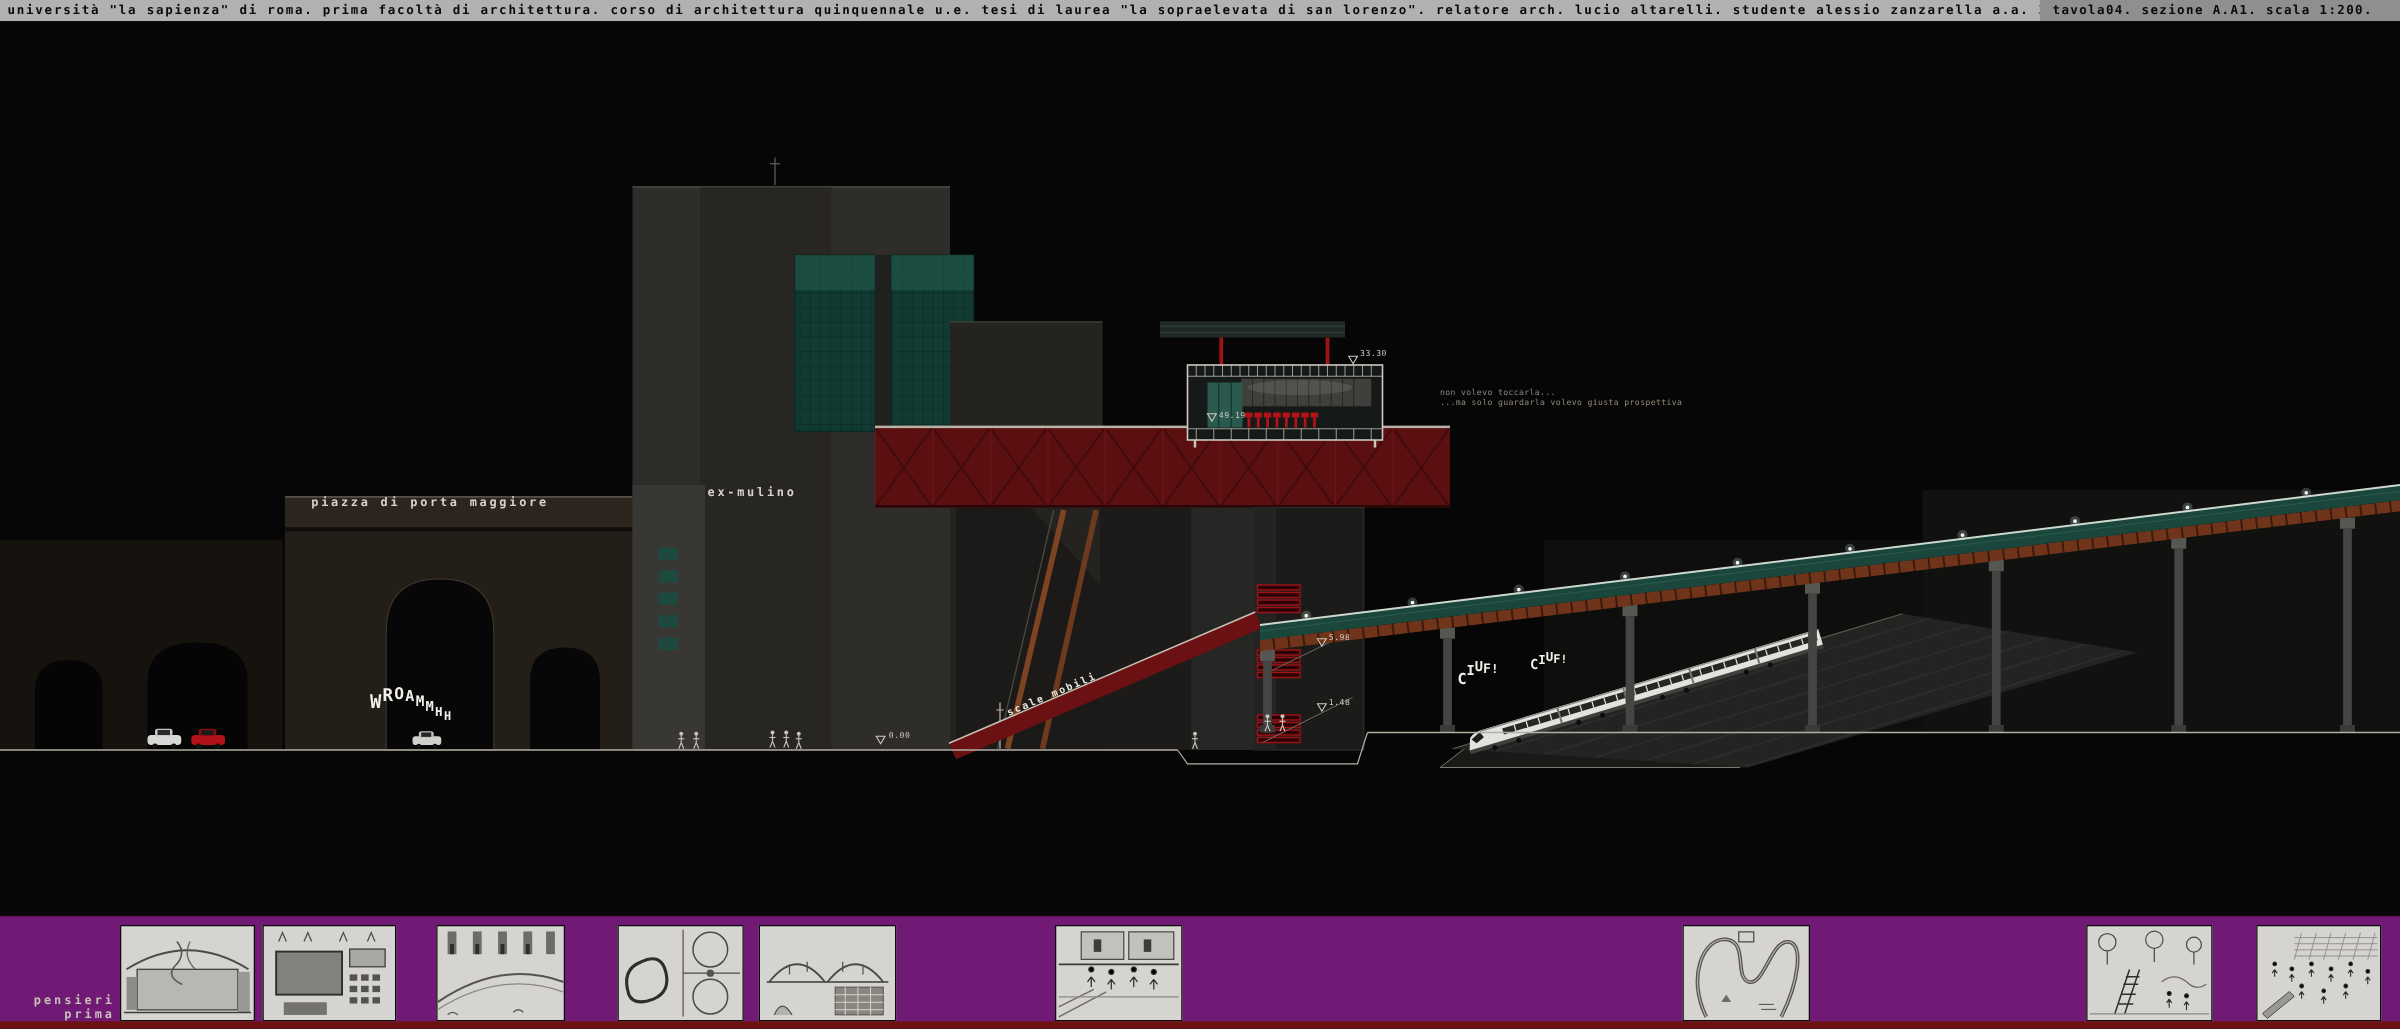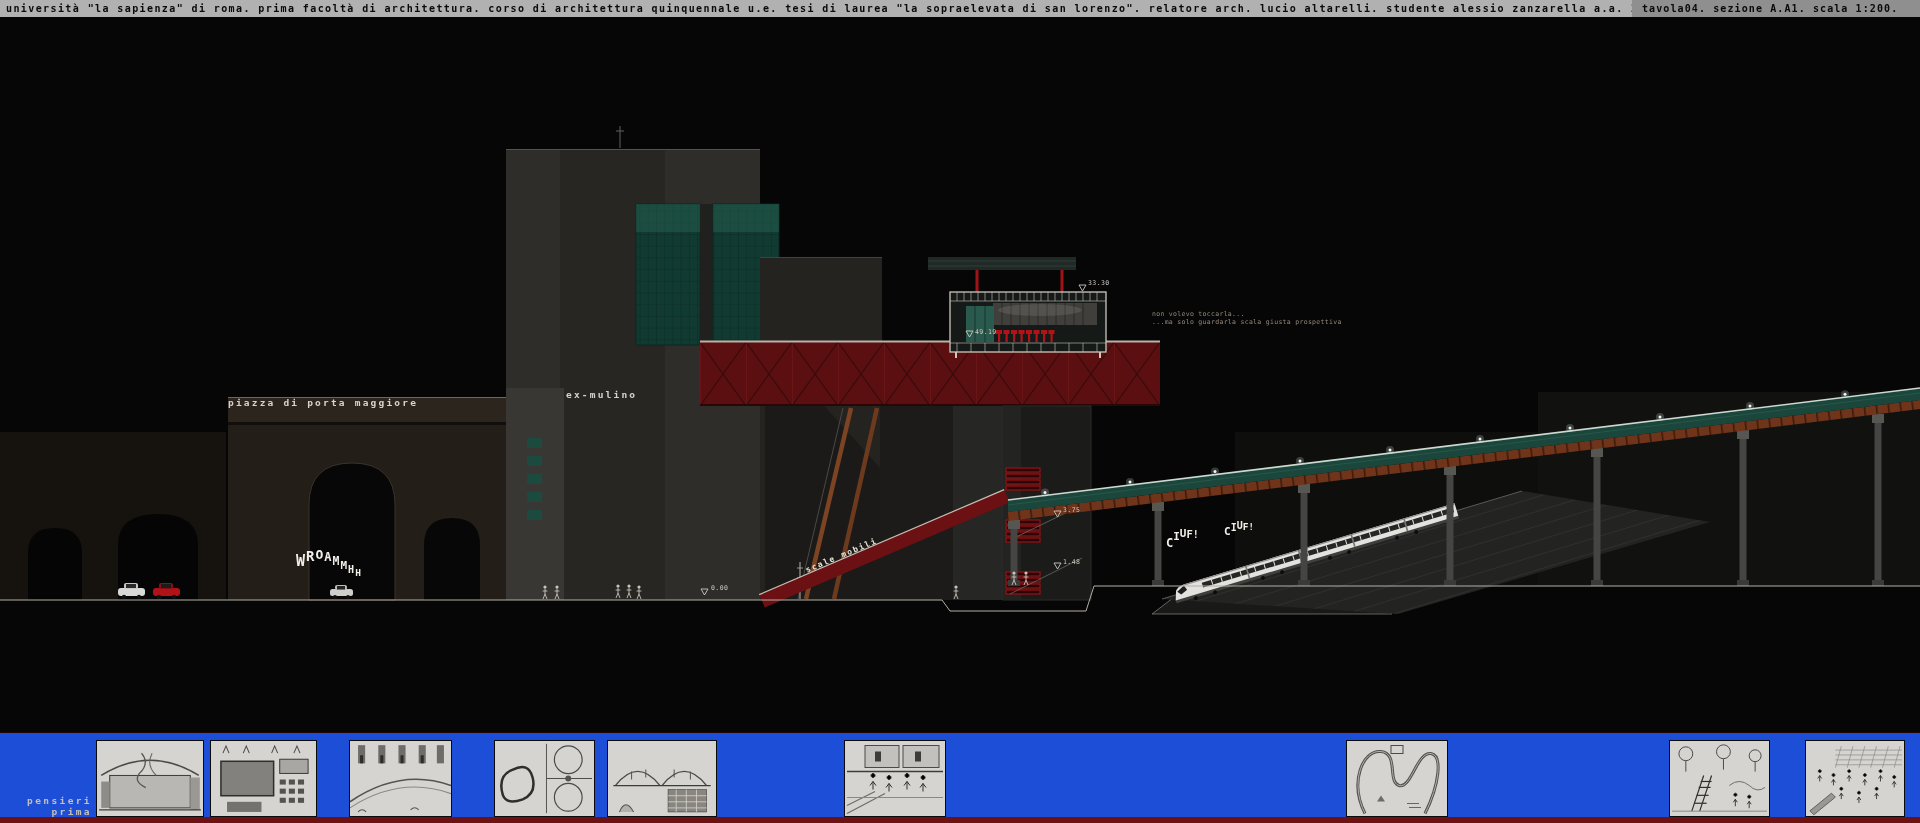--- a/index.html
+++ b/index.html
@@ -39,21 +39,21 @@
   .ciuf1 span:nth-child(4){font-size:10.5px;transform:translateY(-3px)}
   .ciuf1 span:nth-child(5){font-size:10px;transform:translateY(-3px)}
   .ciuf2 span:nth-child(1){font-size:11px;transform:translateY(4px)}
   .ciuf2 span:nth-child(2){font-size:10px;transform:translateY(0px)}
   .ciuf2 span:nth-child(3){font-size:10px;transform:translateY(-2px)}
   .ciuf2 span:nth-child(4){font-size:9.5px;transform:translateY(-1px)}
   .ciuf2 span:nth-child(5){font-size:9px;transform:translateY(-1px)}
   .scalemobili{position:absolute;left:806px;top:566px;transform:rotate(-23deg);transform-origin:0 50%;
        color:#ece6dc;font-size:8px;font-weight:bold;letter-spacing:1.6px;z-index:4;white-space:nowrap;}
   
-  .footer{position:absolute;left:0;top:732px;width:1920px;height:91px;background:#1d4ed8;
+  .footer{position:absolute;left:0;top:732px;width:1920px;height:91px;background:#701a75;
           border-top:1px solid #1e0505;box-sizing:border-box;z-index:3;}
   .footer-line{position:absolute;left:0;top:84px;width:1920px;height:7px;background:#6d1212;}
   .caption{position:absolute;left:18px;top:62px;width:74px;text-align:right;color:#c6c0b7;
            font-size:9.5px;font-weight:bold;letter-spacing:2.4px;line-height:11px;}
   .thumb{position:absolute;top:7px;height:77px;background:#d6d4d0;border:1px solid #0a0a0a;
          box-sizing:border-box;overflow:hidden;}
   .thumb svg{display:block;width:100%;height:100%;}
 </style>
 </head>
 <body>
@@ -430,34 +430,34 @@
 
     <g stroke="#cfc9c0" stroke-width="0.9" fill="none">
       <polygon points="701,589 708,589 704.5,595"></polygon>
       <polygon points="1079,285 1086,285 1082.5,291"></polygon>
       <polygon points="966,331 973,331 969.5,337"></polygon>
       <polygon points="1054,511 1061,511 1057.5,517"></polygon>
       <polygon points="1054,563 1061,563 1057.5,569"></polygon>
     </g>
   </svg>
 
-  <div class="lbl" style="left:228px;top:397px">piazza di porta maggiore</div>
+  <div class="lbl" style="left:249px;top:397px">piazza di porta maggiore</div>
   <div class="lbl" style="left:566px;top:389px">ex-mulino</div>
   <div class="scalemobili">scale mobili</div>
   <div class="sound wroamm" style="left:296px;top:549px"><span>W</span><span>R</span><span>O</span><span>A</span><span>M</span><span>M</span><span>H</span><span>H</span></div>
   <div class="sound ciuf1" style="left:1166px;top:526px"><span>C</span><span>I</span><span>U</span><span>F</span><span>!</span></div>
   <div class="sound ciuf2" style="left:1224px;top:516px"><span>C</span><span>I</span><span>U</span><span>F</span><span>!</span></div>
   <div class="quote">
     <div>non volevo toccarla...</div>
-    <div>...ma solo guardarla scala giusta prospettiva</div>
+    <div>...ma solo guardarla volevo giusta prospettiva</div>
   </div>
   <div class="mk" style="left:711px;top:584px">0.00</div>
   <div class="mk" style="left:1088px;top:279px">33.30</div>
   <div class="mk" style="left:975px;top:328px">49.19</div>
-  <div class="mk" style="left:1063px;top:506px">3.75</div>
+  <div class="mk" style="left:1063px;top:506px">5.98</div>
   <div class="mk" style="left:1063px;top:558px">1.48</div>
 
   <div class="footer">
     <div class="caption">
       <div>pensieri</div>
       <div>prima</div>
     </div>
 
     <div class="thumb" style="left:96px;width:108px" title="aqueduct-arches-drawing">
       <svg viewBox="0 0 100 74" preserveAspectRatio="none">

